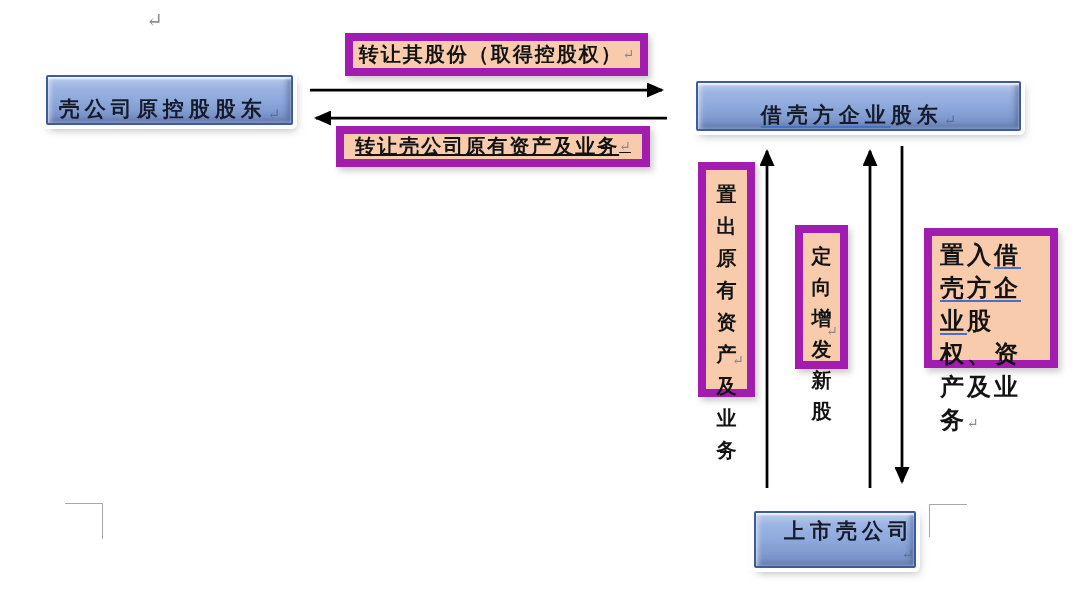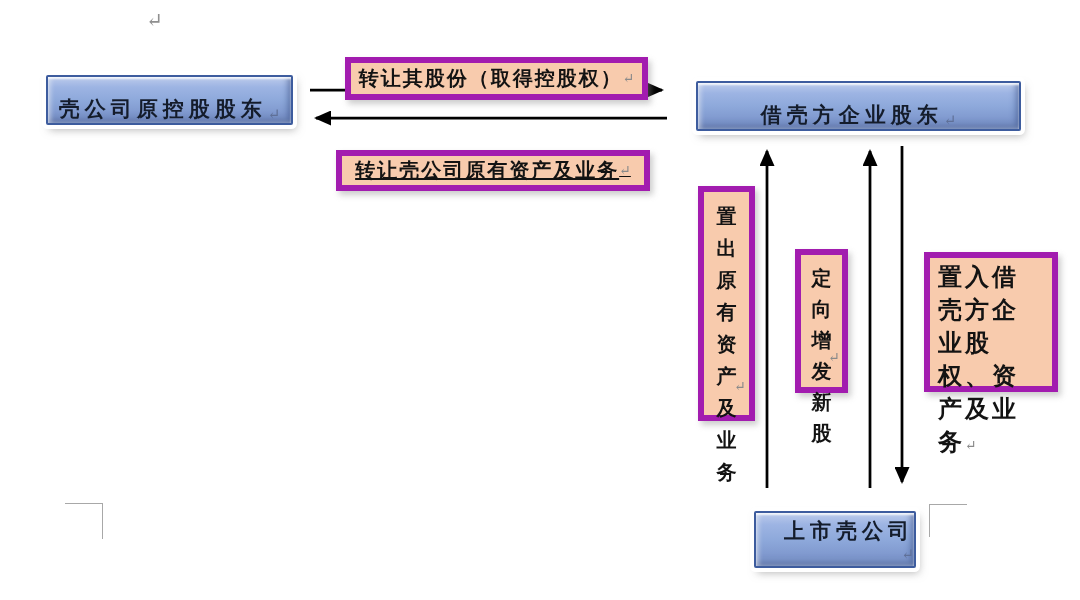--- a/index.html
+++ b/index.html
@@ -13,29 +13,30 @@
     background:linear-gradient(180deg,#bccbec 0%,#9db4e3 22%,#8ea9db 50%,#7e97cd 82%,#8aa2d4 100%);
     border:2px solid #3d5c9e;border-radius:2px;
     box-shadow:0 0 0 4px #ffffff,3px 5px 8px rgba(125,125,125,.55),
       inset 0 2px 2px rgba(255,255,255,.8),
       inset 3px 0 4px rgba(255,255,255,.45),
       inset -3px -4px 6px rgba(40,62,115,.5);
     font-weight:700;color:#141c2b;white-space:nowrap;
   }
   .node .ntext{letter-spacing:5px;}
   .u-blue{
+    text-decoration:underline;
     text-decoration-color:#4472c4;
     text-decoration-thickness:2px;
     text-underline-offset:4px;
   }
   
   .plabel{
-    position:absolute;background:#f8cbad;border:6px solid #a21caf;
+    position:absolute;background:#f8cbad;border:8px solid #a21caf;
     box-shadow:3px 4px 6px rgba(145,145,145,.45);
-    font-weight:700;color:#131313;box-sizing:border-box;margin-top:24px;
+    font-weight:700;color:#131313;box-sizing:border-box;
   }
   .hlabel{display:flex;align-items:center;justify-content:center;letter-spacing:2px;white-space:nowrap;}
   .vlabel{text-align:center;}
   .vtext{width:24px;margin:0 auto;word-break:break-all;letter-spacing:0;}
   
   .ret{font-weight:400;color:#8a8a8a;letter-spacing:0;}
   .ret-blue{color:#5f7098;font-size:15px;margin-left:1px;}
   .ret-abs{position:absolute;font-size:14px;}
   .pilcrow{position:absolute;left:146px;top:8px;font-size:20px;color:#8f8f8f;font-weight:400;}
   

